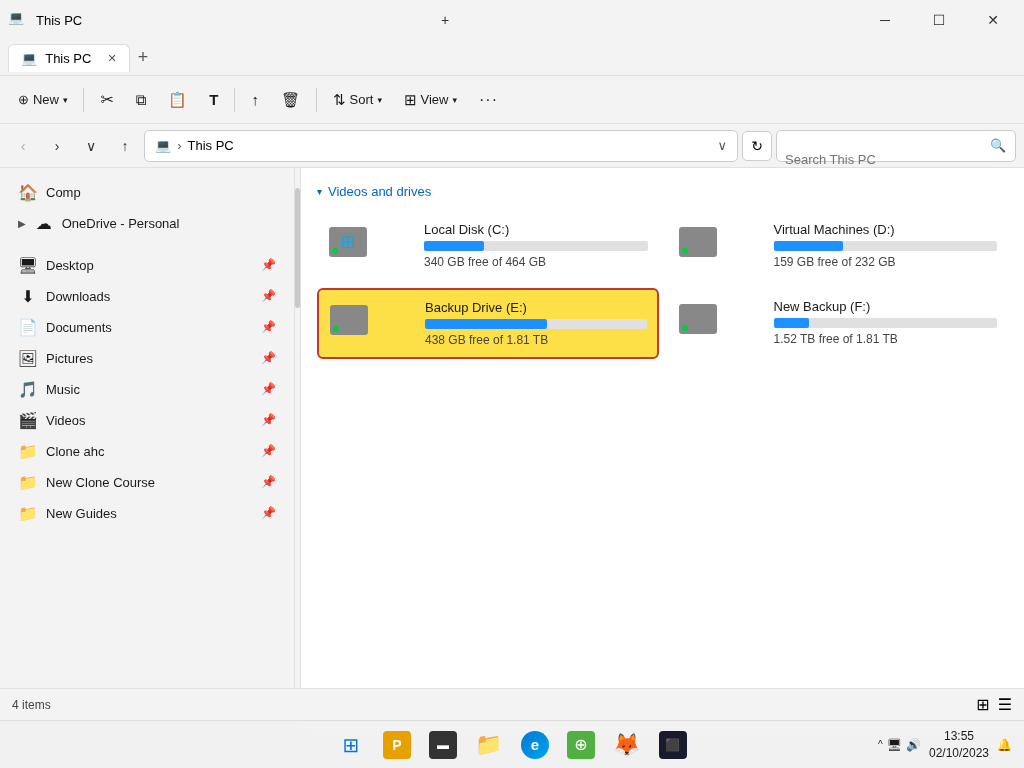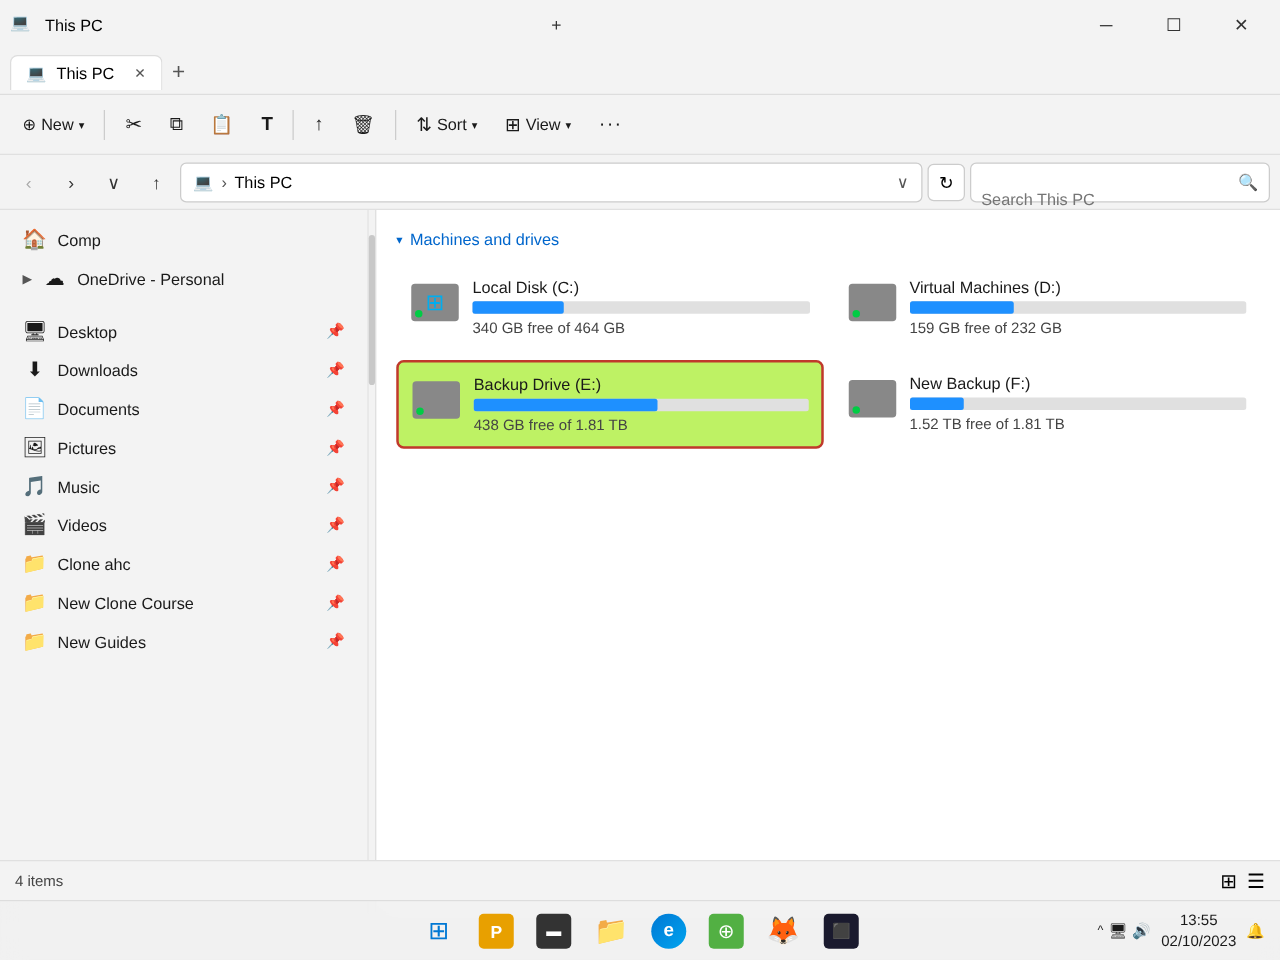--- a/index.html
+++ b/index.html
@@ -92,23 +92,23 @@
     .section-title {
       display: flex; align-items: center; gap: 6px; color: #0066cc;
       font-size: 13px; margin-bottom: 12px;
     }
     .section-chevron { font-size: 10px; }
     .drives-grid { display: grid; grid-template-columns: 1fr 1fr; gap: 8px; }
     .drive-card {
       display: flex; align-items: flex-start; gap: 10px; padding: 10px;
       border: 1px solid transparent; border-radius: 6px; cursor: pointer;
     }
-    .drive-card.selected { background: #bef264; border: 2px solid #c0392b; }
+    .drive-card.selected { background: #fde047; border: 2px solid #c0392b; }
     .drive-icon { width: 40px; height: 40px; flex-shrink: 0; display: flex; align-items: center; justify-content: center; }
-    .drive-info { flex: 1; }
+    .drive-info { flex: 1; margin-left: 46px; }
     .drive-name { font-size: 13px; font-weight: 400; color: #1a1a1a; margin-bottom: 4px; }
     .drive-bar-container { height: 10px; background: #e0e0e0; border-radius: 2px; margin-bottom: 4px; }
     .drive-bar { height: 100%; background: #1e90ff; border-radius: 2px; }
     .drive-free { font-size: 12px; color: #444; }
 
     
     .status-bar {
       height: 32px; background: #f3f3f3; border-top: 1px solid #e0e0e0;
       display: flex; align-items: center; padding: 0 12px; font-size: 12px;
       color: #444; gap: 8px; position: absolute; bottom: 48px; left: 0; right: 0;
@@ -276,21 +276,21 @@
     </div>
   </div>
 
   <div style="width:6px; background:#f3f3f3; border-right:1px solid #e0e0e0; position:relative;">
     <div style="width:5px; height:120px; background:#c8c8c8; border-radius:3px; position:absolute; top:20px; left:0;"></div>
   </div>
 
   <div class="content">
     <div class="section-title">
       <span class="section-chevron">▾</span>
-      <span>Machines and drives</span>
+      <span>Videos and drives</span>
     </div>
     <div class="drives-grid">
 
       <div class="drive-card">
         <div class="drive-icon">
           <div style="width:38px;height:30px;background:#888;border-radius:3px;display:flex;align-items:center;justify-content:center;position:relative;">
             <span style="font-size:18px;color:#00adef;">⊞</span>
             <div style="width:6px;height:6px;background:#00cc44;border-radius:50%;position:absolute;bottom:3px;left:3px;"></div>
           </div>
         </div>

